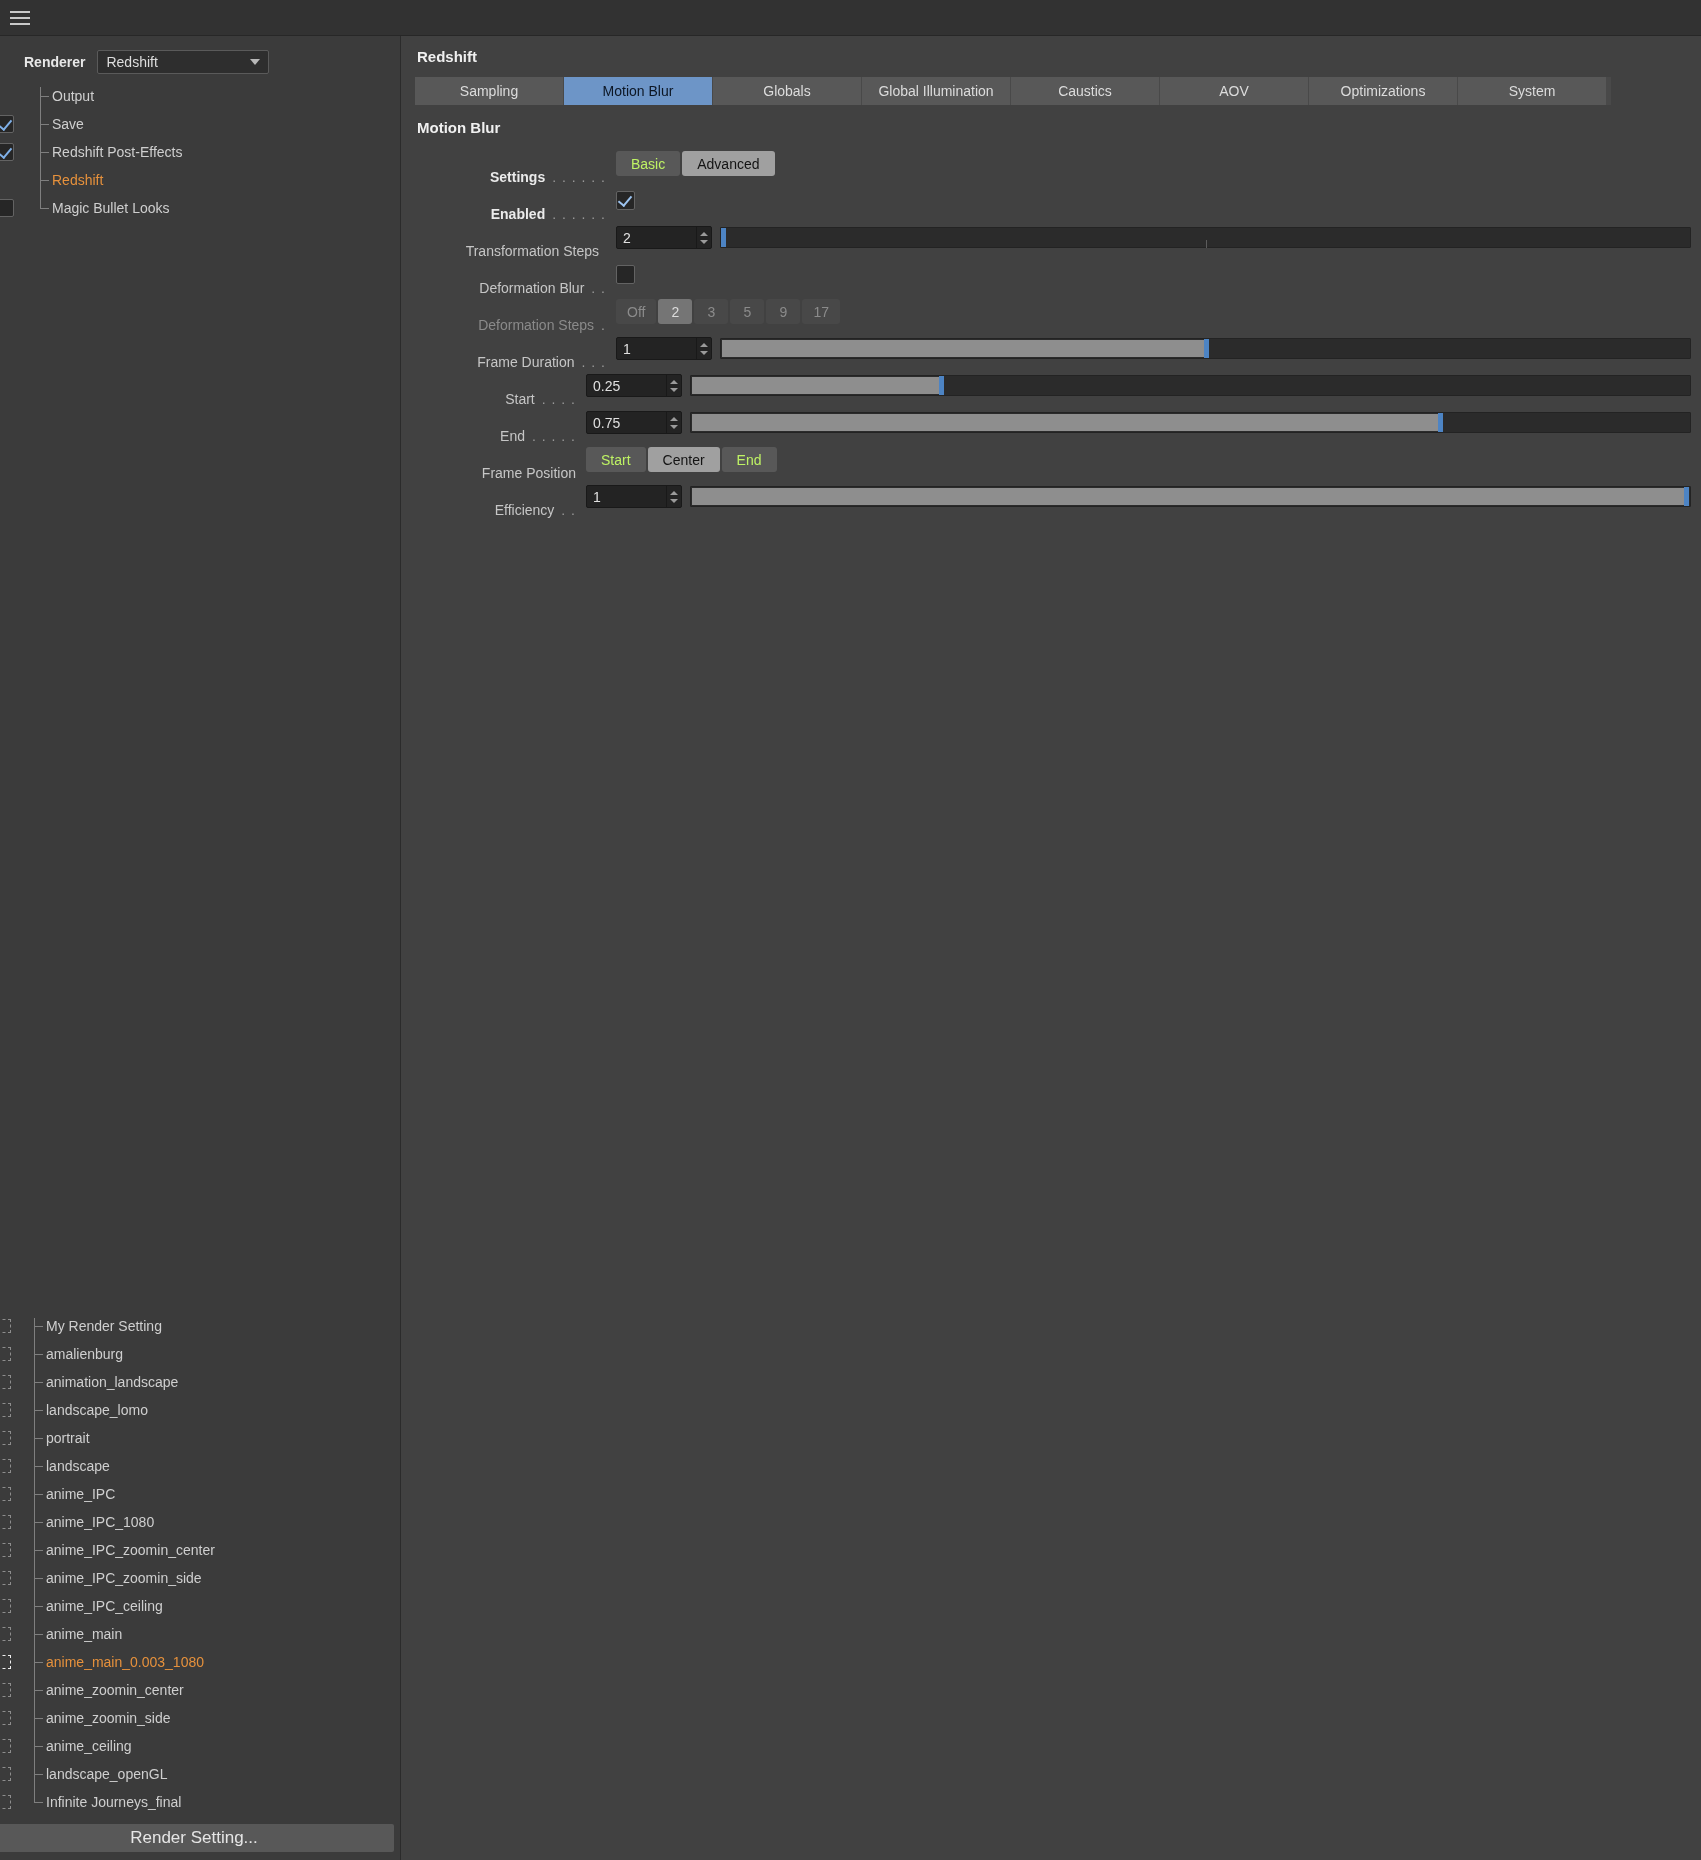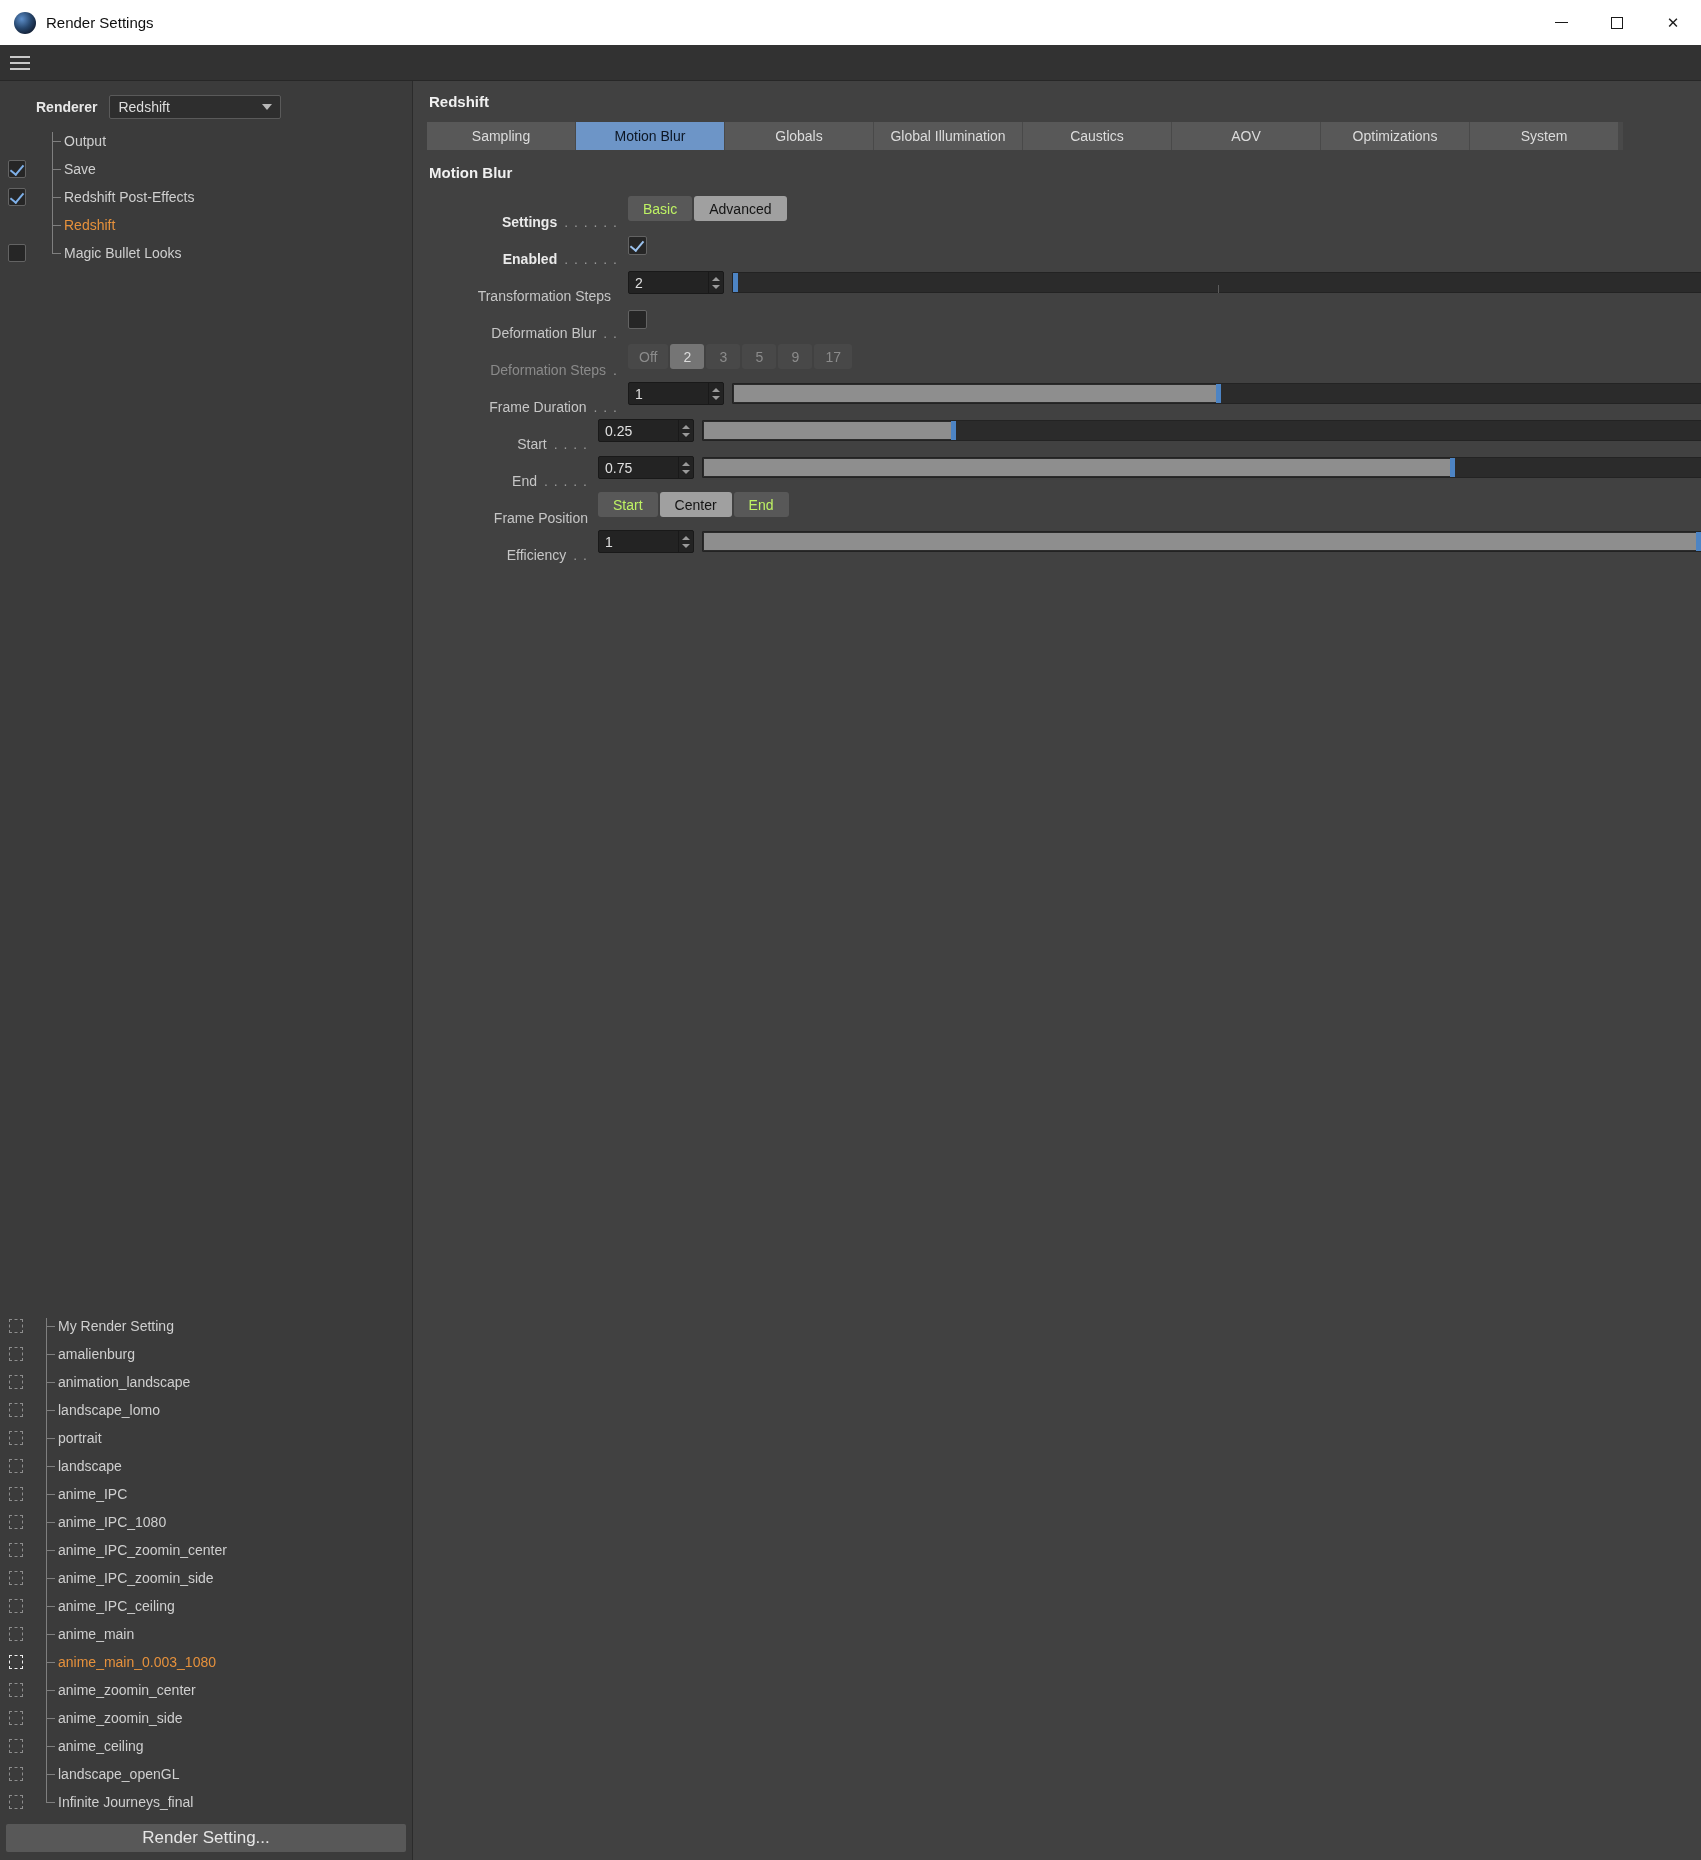--- a/index.html
+++ b/index.html
@@ -22,21 +22,21 @@
   .win-btn { width: 56px; height: 100%; display: flex; align-items: center; justify-content: center; color: #1a1a1a; font-size: 15px; cursor: default; }
   .min-glyph { width: 13px; height: 1px; background: #1a1a1a; display: block; }
   .max-glyph { width: 12px; height: 12px; border: 1px solid #1a1a1a; display: block; }
 
   
   .menubar { height: 36px; background: #323232; border-bottom: 1px solid #272727; display: flex; align-items: center; padding-left: 10px; flex: none; }
   .hamburger { display: inline-block; }
   .hamburger span { display: block; width: 20px; height: 2px; background: #c9c9c9; margin: 4px 0; }
 
   
-  .content { flex: 1; display: flex; min-height: 0; }
+  .content { flex: 1; display: flex; min-height: 0; justify-content: flex-end; }
   .sidebar { width: 413px; flex: none; background: #3b3b3b; border-right: 1px solid #2b2b2b; display: flex; flex-direction: column; }
   .panel { flex: 1; background: #414141; padding: 10px 6px 0 14px; }
 
   
   .renderer-row { display: flex; align-items: center; padding: 14px 0 4px 36px; }
   .renderer-label { font-weight: bold; color: #e8e8e8; margin-right: 12px; }
   .select { width: 172px; height: 24px; background: #2e2e2e; border: 1px solid #5a5a5a; border-radius: 2px;
     display: flex; align-items: center; padding: 0 8px; color: #dedede; }
   .select .caret { margin-left: auto; width: 0; height: 0; border-left: 5px solid transparent; border-right: 5px solid transparent; border-top: 6px solid #b8b8b8; }
 
@@ -108,35 +108,20 @@
     padding-left: 10px; color: #e2e2e2; margin: 2px 0 12px 0; }
   .group-header .tri { width: 0; height: 0; border-left: 5px solid transparent; border-right: 5px solid transparent; border-top: 6px solid #cccccc; margin-right: 7px; }
   .form { width: 1280px; }
   .form-full { padding-right: 4px; }
 </style>
 </head>
 <body>
 
 <div class="window">
 
-  <div class="titlebar">
-    <span class="app-icon"></span>
-    <span class="win-title">Render Settings</span>
-    <div class="win-controls">
-      <div class="win-btn">
-          <span class="min-glyph"></span>
-        </div>
-      <div class="win-btn">
-          <span class="max-glyph"></span>
-        </div>
-      <div class="win-btn">
-          <span>✕</span>
-        </div>
-    </div>
-  </div>
 
   <div class="menubar">
     <div class="hamburger">
         <span></span>
         <span></span>
         <span></span>
       </div>
   </div>
 
   <div class="content">

